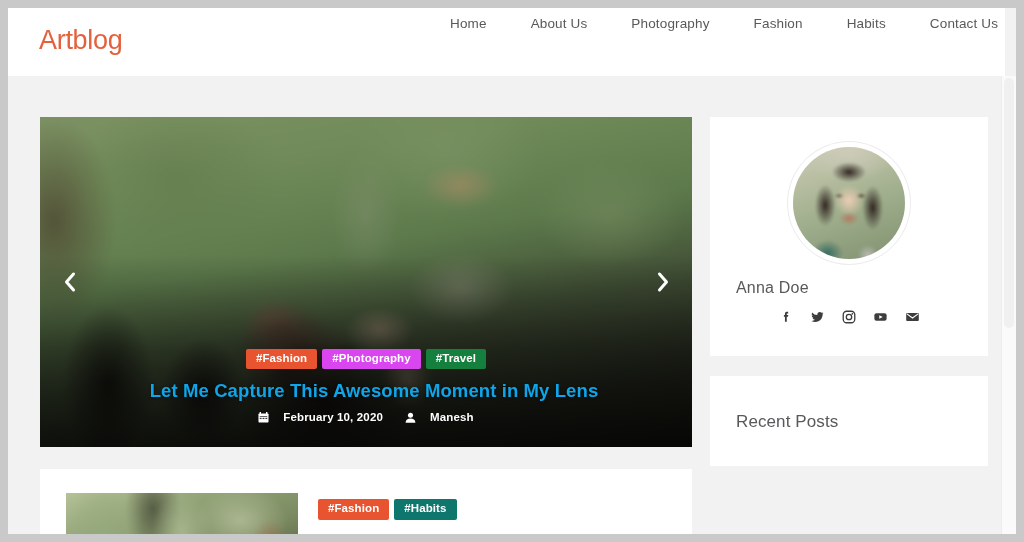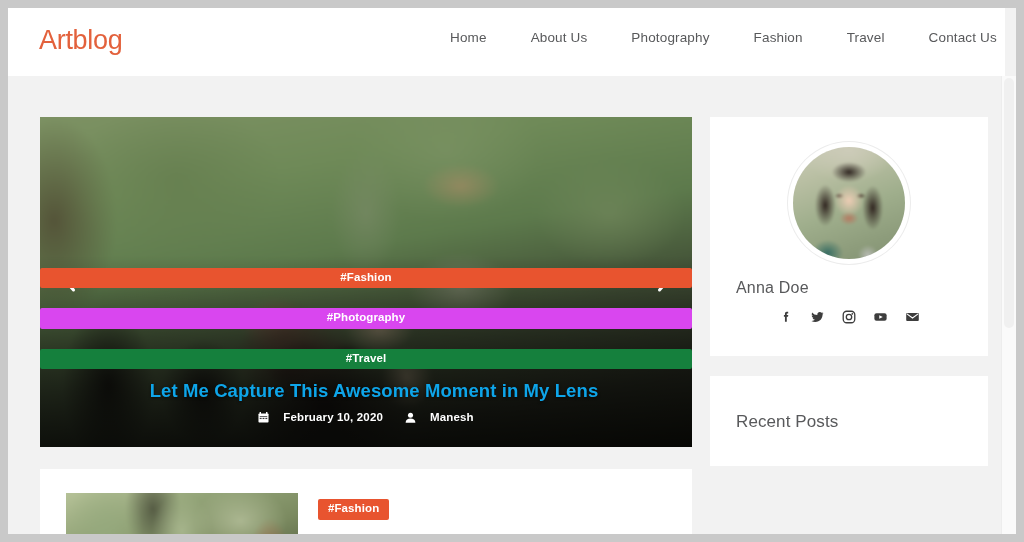--- a/index.html
+++ b/index.html
@@ -42,21 +42,21 @@
     top: 17px;
     font-size: 27px;
     letter-spacing: -0.3px;
     color: #e3613c;
     font-weight: 400;
     font-family: "Liberation Sans", sans-serif;
   }
   .main-nav {
     position: absolute;
     left: 420px;
-    top: 22px;
+    top: 8px;
     display: flex;
     align-items: center;
     gap: 0;
   }
   .nav-item {
     font-size: 13.5px;
     color: #58595b;
     padding: 0 22px;
     text-decoration: none;
     white-space: nowrap;
@@ -129,23 +129,22 @@
   .hero-caption {
     position: absolute;
     left: 0;
     right: 0;
     bottom: 24px;
     text-align: center;
   }
   .tag-row {
     display: flex;
     justify-content: center;
-    gap: 20px;
+    gap: 5px;
     margin-bottom: 11px;
-    flex-direction: column;
   }
   .tag {
     display: inline-block;
     color: #ffffff;
     font-size: 11.5px;
     font-weight: bold;
     padding: 4px 10px 5px;
     border-radius: 2px;
     letter-spacing: 0.1px;
     line-height: 1;
@@ -339,21 +338,21 @@
 
 <div class="viewport">
 
   <div class="site-header">
     <a class="logo" style="color: rgb(227, 97, 60);">Artblog</a>
     <nav class="main-nav">
       <a class="nav-item">Home</a>
       <a class="nav-item">About Us</a>
       <a class="nav-item">Photography</a>
       <a class="nav-item">Fashion</a>
-      <a class="nav-item">Travel</a>
+      <a class="nav-item">Habits</a>
       <a class="nav-item">Contact Us</a>
     </nav>
   </div>
 
   <div class="page-body">
 
     <div class="content-col">
 
       <div class="hero">
         <div class="hero-photo"></div>

